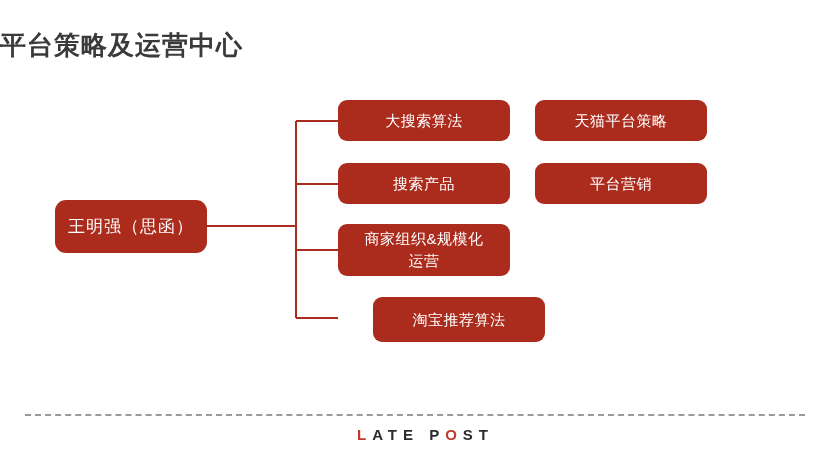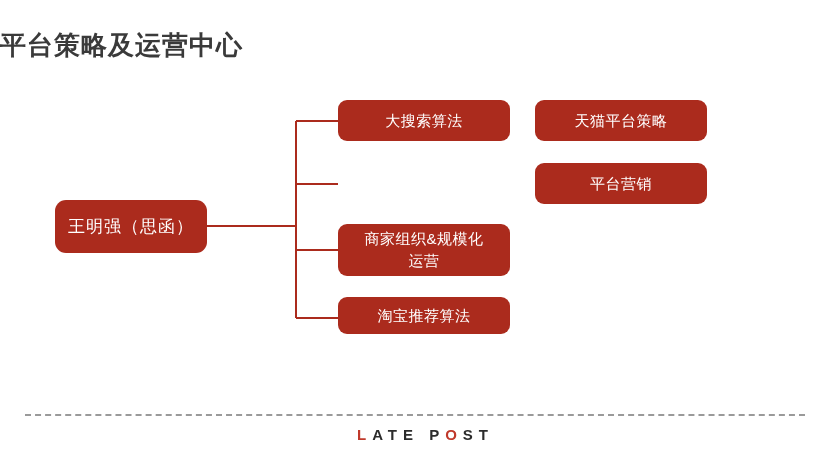--- a/index.html
+++ b/index.html
@@ -72,21 +72,21 @@
   }
 
   
   .node.c1 { left: 338px; width: 172px; }
   
   .node.c2 { left: 535px; width: 172px; }
 
   .r1 { top: 100px;  height: 41px; }
   .r2 { top: 163px;  height: 41px; }
   .r3 { top: 224px;  height: 52px; }
-  .r4 { top: 297px;  height: 37px; }
+  .r4 { top: 297px;  height: 45px; margin-left: 35px; }
 
   .node .twoline {
     display: block;
     white-space: pre-line;
   }
 
   
   .divider {
     position: absolute;
     left: 25px;
@@ -131,20 +131,23 @@
     <line x1="296" y1="318" x2="338" y2="318" stroke="#ab2b1d" stroke-width="2"></line>
   </svg>
 
   <div class="node root">
     <span>王明强（思函）</span>
   </div>
 
   <div class="node c1 r1">
     <span class="twoline">大搜索算法</span>
   </div>
+  <div class="node c1 r2">
+    <span class="twoline">搜索产品</span>
+  </div>
   <div class="node c1 r3">
     <span class="twoline">商家组织&amp;规模化
 运营</span>
   </div>
   <div class="node c1 r4">
     <span class="twoline">淘宝推荐算法</span>
   </div>
 
   <div class="node c2 r1">
     <span class="twoline">天猫平台策略</span>

